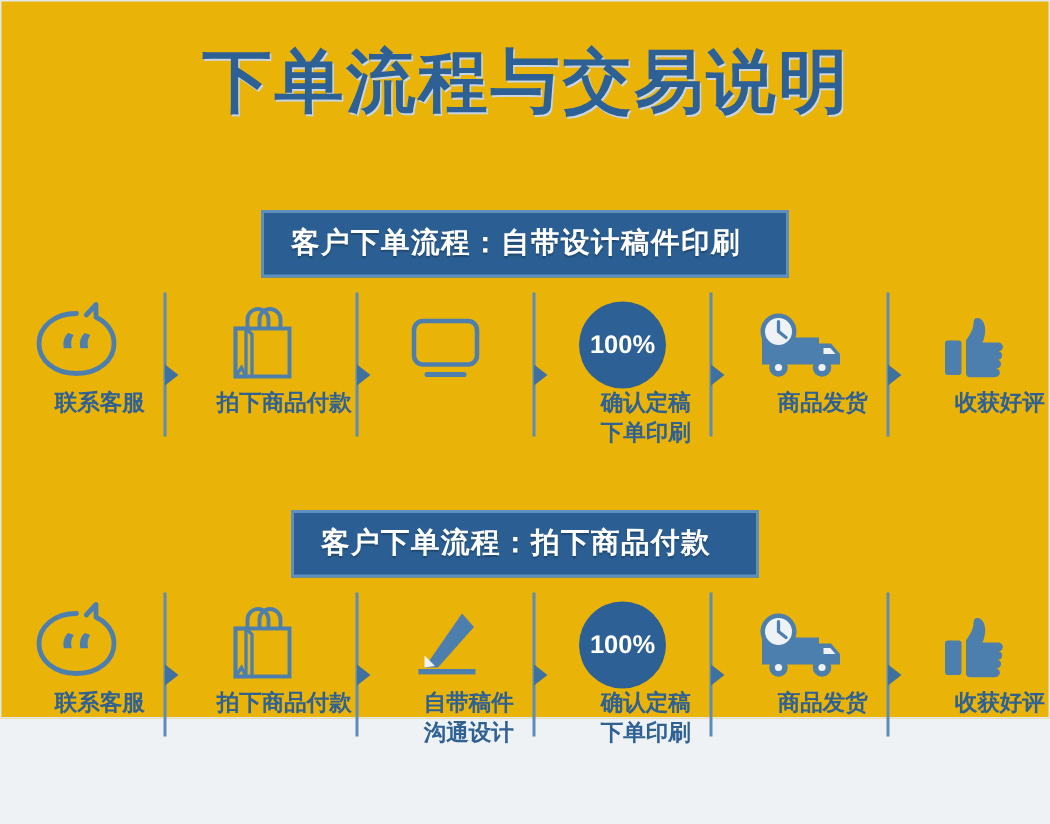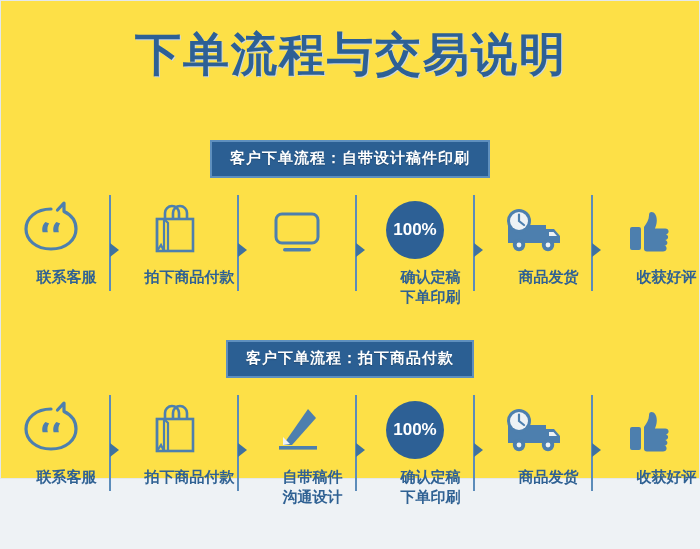--- a/index.html
+++ b/index.html
@@ -11,21 +11,21 @@
     width: 700px;
     height: 549px;
     background: #eef2f5;
     font-family: "Liberation Sans", "DejaVu Sans", sans-serif;
     overflow: hidden;
   }
   #page {
     position: relative;
     width: 700px;
     height: 479px;
-    background: #fde047;
+    background: #eab308;
     box-sizing: border-box;
     border: 1px solid #e3e8ec;
   }
 
   
   .page-title {
     position: absolute;
     top: 30px;
     left: 0;
     width: 700px;
@@ -40,24 +40,24 @@
   }
 
   
   .banner {
     position: absolute;
     left: 50%;
     transform: translateX(-50%);
     background: #2b5f93;
     border: 2px solid #5e8fbe;
     color: #ffffff;
-    font-size: 15px;
+    font-size: 19px;
     font-weight: bold;
     letter-spacing: 1px;
-    padding: 7px 18px 8px 18px;
+    padding: 7px 30px 8px 18px;
     white-space: nowrap;
     box-sizing: border-box;
     text-shadow: 0 1px 1px rgba(0,0,0,0.25);
   }
   .banner-1 { top: 139px; }
   .banner-2 { top: 339px; }
 
   
   .flow-row {
     position: absolute;
@@ -78,21 +78,21 @@
     flex-direction: column;
     align-items: center;
   }
   .step-icon {
     height: 66px;
     display: flex;
     align-items: flex-end;
     justify-content: center;
   }
   .step-label {
-    margin-top: 8px;
+    margin-top: 0;
     font-size: 15px;
     font-weight: bold;
     color: #2f6193;
     line-height: 1.35;
     text-align: center;
     white-space: nowrap;
     padding-left: 31px;
   }
   .step-label .ln { display: block; }
 

